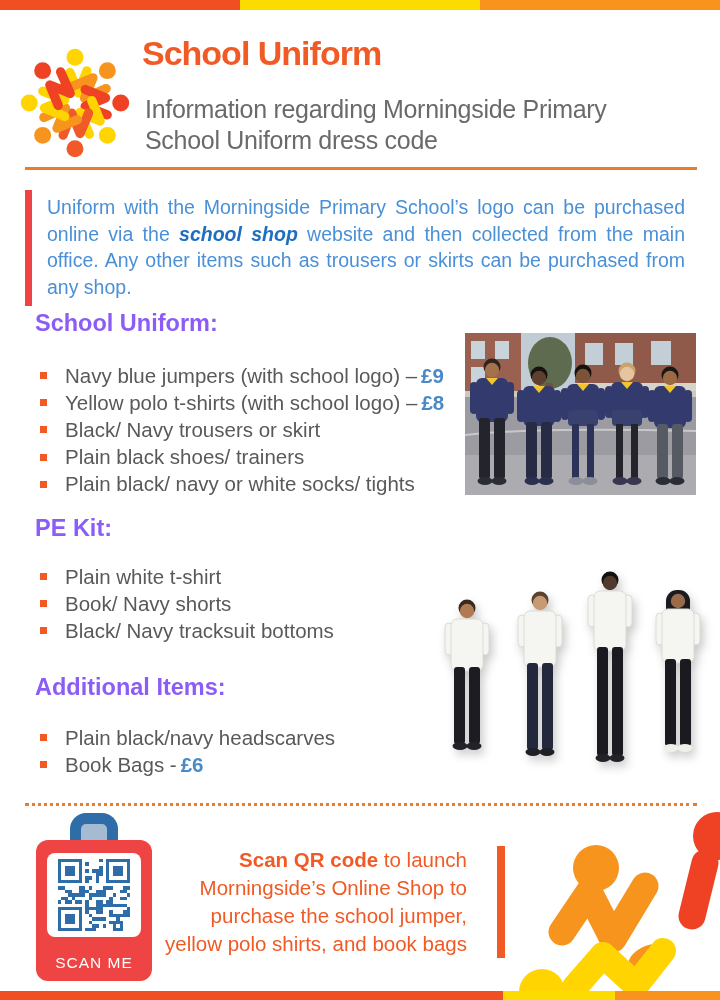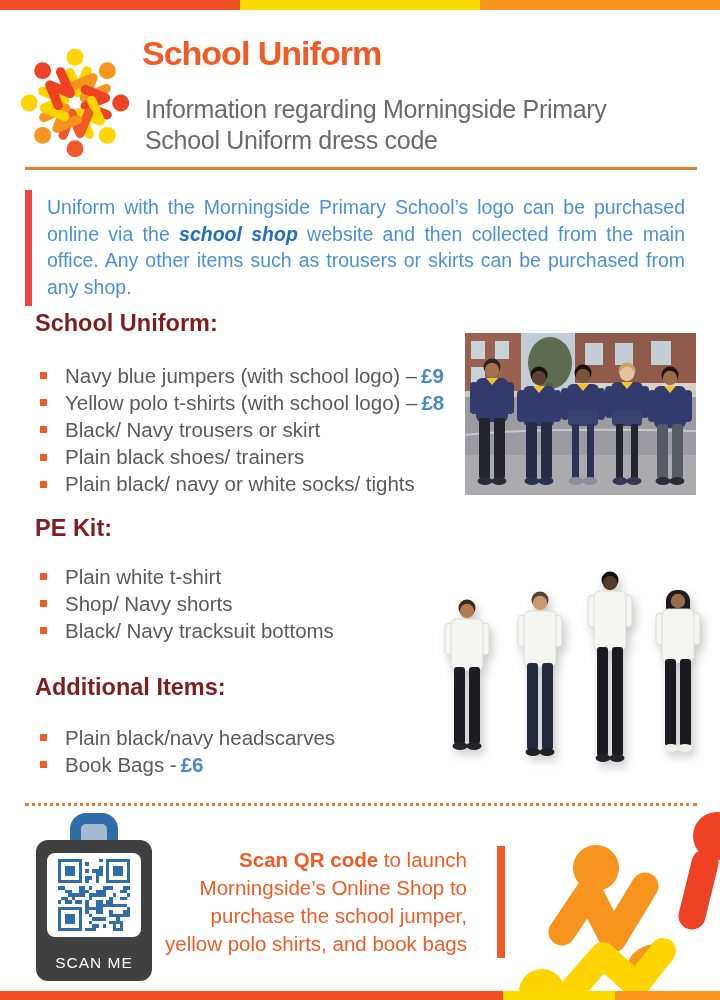--- a/index.html
+++ b/index.html
@@ -20,41 +20,41 @@
             color:#6a6a6a;line-height:31px;letter-spacing:-0.3px;}
   .rule{position:absolute;left:25px;top:167px;width:672px;height:3px;background:#E87D2E;}
 
   
   .intro{position:absolute;left:25px;top:190px;width:660px;margin:0;box-sizing:border-box;
          border-left:7px solid #ef4444;padding:4px 0 6px 15px;
          font-size:19.5px;line-height:26.5px;color:#4A90D8;text-align:justify;}
   .shop-link{font-weight:700;font-style:italic;color:#1E6FC0;}
 
   
-  .h{position:absolute;left:35px;font-size:23.5px;font-weight:700;color:#7f1d1d;white-space:nowrap;}
+  .h{position:absolute;left:35px;font-size:23.5px;font-weight:700;color:#8b5cf6;white-space:nowrap;}
   .h1{top:310px;}.h2{top:515px;}.h3{top:674px;}
   .list{position:absolute;left:40px;}
   .l1{top:362px;}.l2{top:563px;}.l3{top:724px;}
   .li{display:flex;align-items:center;height:27.2px;font-size:20.5px;color:#595959;white-space:nowrap;}
   .bullet{width:7px;height:7px;background:#F15A24;margin-right:18px;flex:none;}
   .price{color:#4A89C8;font-weight:700;margin-left:4px;}
 
   
   .photo1{position:absolute;left:465px;top:333px;width:231px;height:162px;}
   .photo2{position:absolute;left:412px;top:538px;width:305px;height:228px;
           filter:drop-shadow(3px 5px 5px rgba(120,120,120,.40));}
 
   
   .dotted{position:absolute;left:25px;top:803px;width:672px;height:0;border-top:3px dotted #E87D2E;}
 
   
   .qr-bag{position:absolute;left:36px;top:813px;width:116px;height:170px;}
   .bag-handle{position:absolute;left:34px;top:0;width:48px;height:40px;box-sizing:border-box;
               border:11px solid #2E6DA8;border-bottom:none;border-radius:16px 16px 0 0;background:#A5BBD2;}
-  .bag-body{position:absolute;left:0;top:27px;width:116px;height:141px;background:#404040;border-radius:12px;}
+  .bag-body{position:absolute;left:0;top:27px;width:116px;height:141px;background:#ef4444;border-radius:12px;}
   .qr-panel{position:absolute;left:11px;top:13px;width:94px;height:84px;background:#fff;border-radius:8px;
             display:flex;align-items:center;justify-content:center;}
   .qr-panel svg{width:72px;height:72px;}
   .scan-label{position:absolute;left:0;bottom:9px;width:100%;text-align:center;color:#fff;
               font-size:15.5px;letter-spacing:1px;}
 
   
   .scan-text{position:absolute;right:215px;top:846px;width:352px;text-align:right;
              padding-right:30px;border-right:8px solid #F15A24;color:#F15A24;
              font-size:20.5px;line-height:28px;}
@@ -228,21 +228,21 @@
   </svg>
 
   <div class="h h2">PE Kit:</div>
   <div class="list l2">
       <div class="li">
         <span class="bullet"></span>
         <span>Plain white t-shirt</span>
       </div>
       <div class="li">
         <span class="bullet"></span>
-        <span>Shop/ Navy shorts</span>
+        <span>Book/ Navy shorts</span>
       </div>
       <div class="li">
         <span class="bullet"></span>
         <span>Black/ Navy tracksuit bottoms</span>
       </div>
     </div>
 
   <svg class="photo2" viewBox="0 0 305 228" role="img" aria-label="Four children wearing white PE t-shirts and black bottoms">
     <g id="kids2">
         <g>

